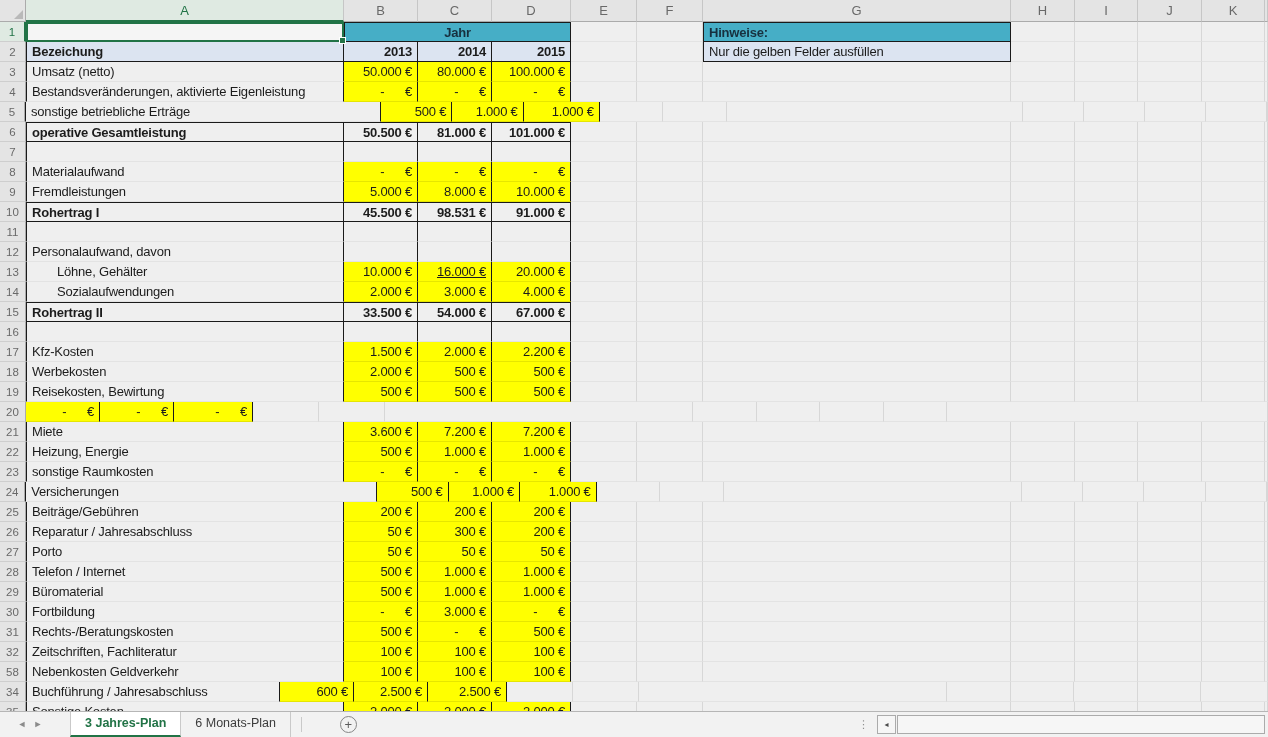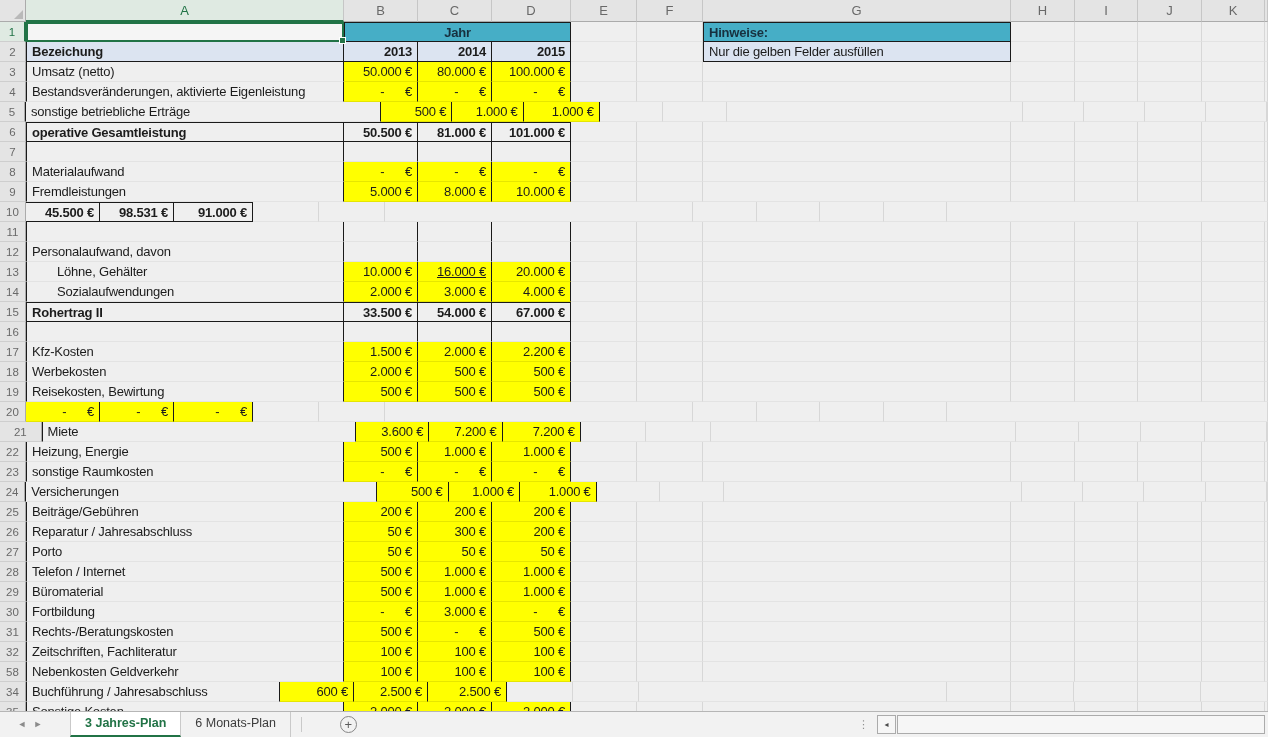--- a/index.html
+++ b/index.html
@@ -194,20 +194,21 @@
         <div class="cell" style="width: 66px;"></div>
         <div class="cell" style="width: 308px;"></div>
         <div class="cell" style="width: 64px;"></div>
         <div class="cell" style="width: 63px;"></div>
         <div class="cell" style="width: 64px;"></div>
         <div class="cell" style="width: 63px;"></div>
         <div class="cell" style="flex: 1 1 0%;"></div>
       </div>
       <div class="row">
         <div class="rownum" style="width: 26px;">10</div>
+        <div class="cell lbl blkl blkr bold blkt blkb" style="width: 318px;">Rohertrag I</div>
         <div class="cell val blkr bold blkt blkb" style="width: 74px;">45.500 €</div>
         <div class="cell val blkr bold blkt blkb" style="width: 74px;">98.531 €</div>
         <div class="cell val blkr bold blkt blkb" style="width: 79px;">91.000 €</div>
         <div class="cell" style="width: 66px;"></div>
         <div class="cell" style="width: 66px;"></div>
         <div class="cell" style="width: 308px;"></div>
         <div class="cell" style="width: 64px;"></div>
         <div class="cell" style="width: 63px;"></div>
         <div class="cell" style="width: 64px;"></div>
         <div class="cell" style="width: 63px;"></div>
@@ -356,21 +357,21 @@
         <div class="cell" style="width: 66px;"></div>
         <div class="cell" style="width: 66px;"></div>
         <div class="cell" style="width: 308px;"></div>
         <div class="cell" style="width: 64px;"></div>
         <div class="cell" style="width: 63px;"></div>
         <div class="cell" style="width: 64px;"></div>
         <div class="cell" style="width: 63px;"></div>
         <div class="cell" style="flex: 1 1 0%;"></div>
       </div>
       <div class="row">
-        <div class="rownum" style="width: 42px; text-align: center;">21</div>
+        <div class="rownum" style="width: 26px; text-align: center;">21</div>
         <div class="cell lbl blkl blkr" style="width: 318px;">Miete</div>
         <div class="cell val blkr yellow" style="width: 74px;">3.600 €</div>
         <div class="cell val blkr yellow" style="width: 74px;">7.200 €</div>
         <div class="cell val blkr yellow" style="width: 79px;">7.200 €</div>
         <div class="cell" style="width: 66px;"></div>
         <div class="cell" style="width: 66px;"></div>
         <div class="cell" style="width: 308px;"></div>
         <div class="cell" style="width: 64px;"></div>
         <div class="cell" style="width: 63px;"></div>
         <div class="cell" style="width: 64px;"></div>

